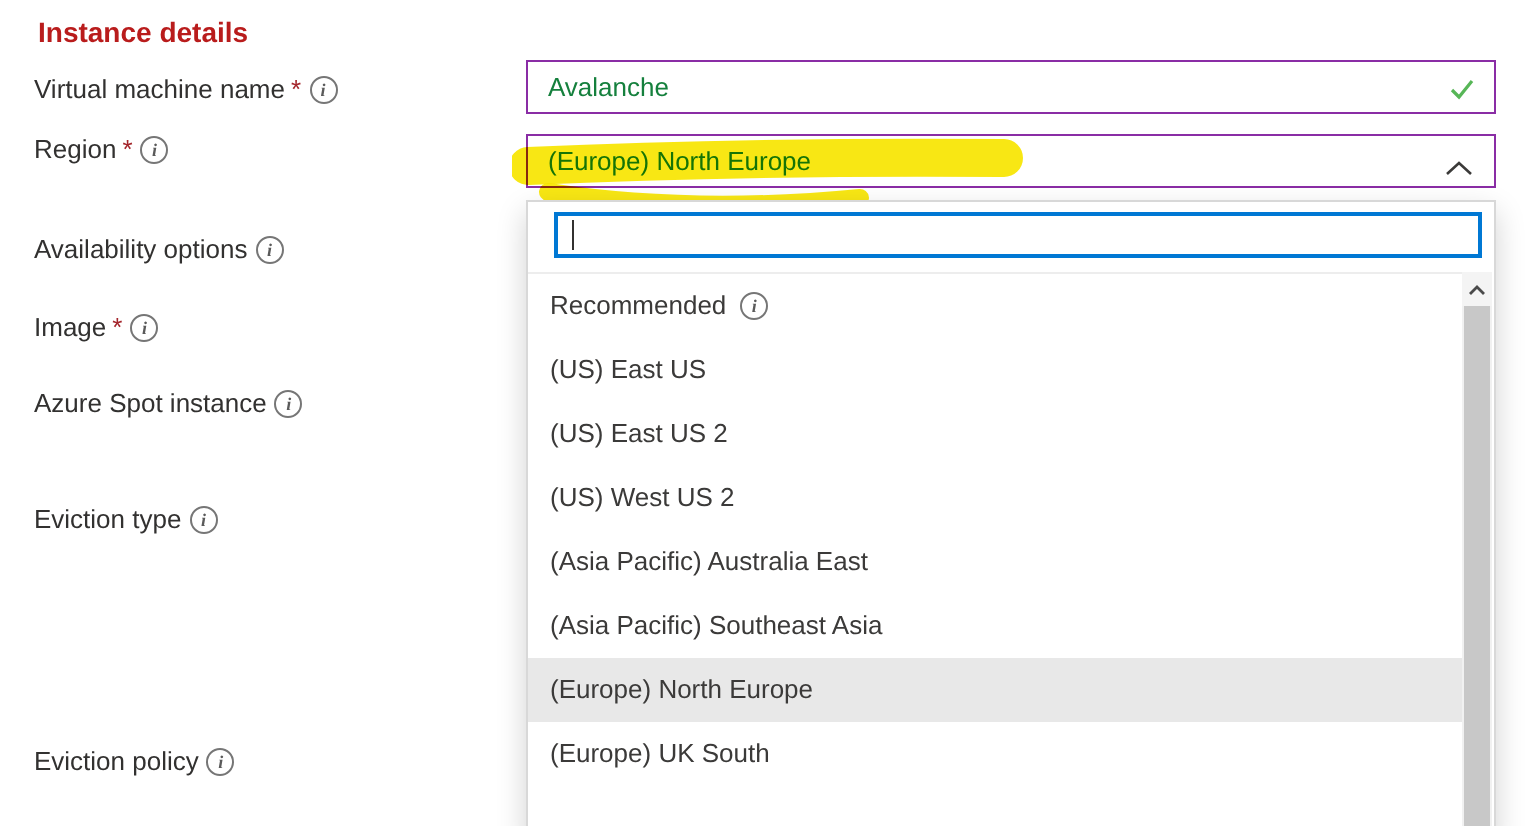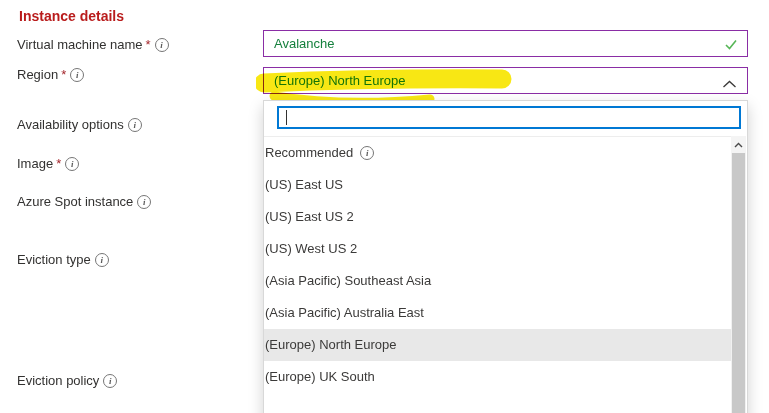--- a/index.html
+++ b/index.html
@@ -45,21 +45,21 @@
   .search-wrap input{
     border:none; outline:none; width:100%; height:100%;
     font-family:"Liberation Sans", sans-serif; font-size:13px; padding:0 4px;
   }
   .caret{ width:1px; height:15px; background:#323130; margin-left:7px; flex:0 0 1px; }
   .options{
     position:absolute; top:35px; left:0; right:16px; bottom:0;
     border-top:1px solid #ededed; overflow:hidden;
   }
   .option{
-    height:32px; line-height:32px; padding-left:1px; color:#3b3a39;
+    height:32px; line-height:32px; padding-left:11px; color:#3b3a39;
     white-space:nowrap; overflow:hidden;
   }
   .option.group{ display:flex; align-items:center; gap:7px; }
   .option.selected{ background:#e8e8e8; }
   .scrollbar{
     position:absolute; top:35px; right:1px; bottom:1px; width:15px; background:#f1f1f1;
   }
   .scroll-btn{
     height:17px; background:#f4f4f4; display:flex; align-items:center; justify-content:center;
   }
@@ -143,22 +143,22 @@
     </div>
 
     <div class="options">
       <div class="option group">
         <span>Recommended</span>
         <span class="info-icon">i</span>
       </div>
       <div class="option">(US) East US</div>
       <div class="option">(US) East US 2</div>
       <div class="option">(US) West US 2</div>
+      <div class="option">(Asia Pacific) Australia East</div>
       <div class="option">(Asia Pacific) Southeast Asia</div>
-      <div class="option">(Asia Pacific) Australia East</div>
       <div class="option selected">(Europe) North Europe</div>
       <div class="option">(Europe) UK South</div>
     </div>
 
     <div class="scrollbar">
       <div class="scroll-btn">
         <svg width="9" height="6" viewBox="0 0 9 6">
             <polyline points="1,5 4.5,1.5 8,5" fill="none" stroke="#4a4a4a" stroke-width="1.4"></polyline>
           </svg>
       </div>

